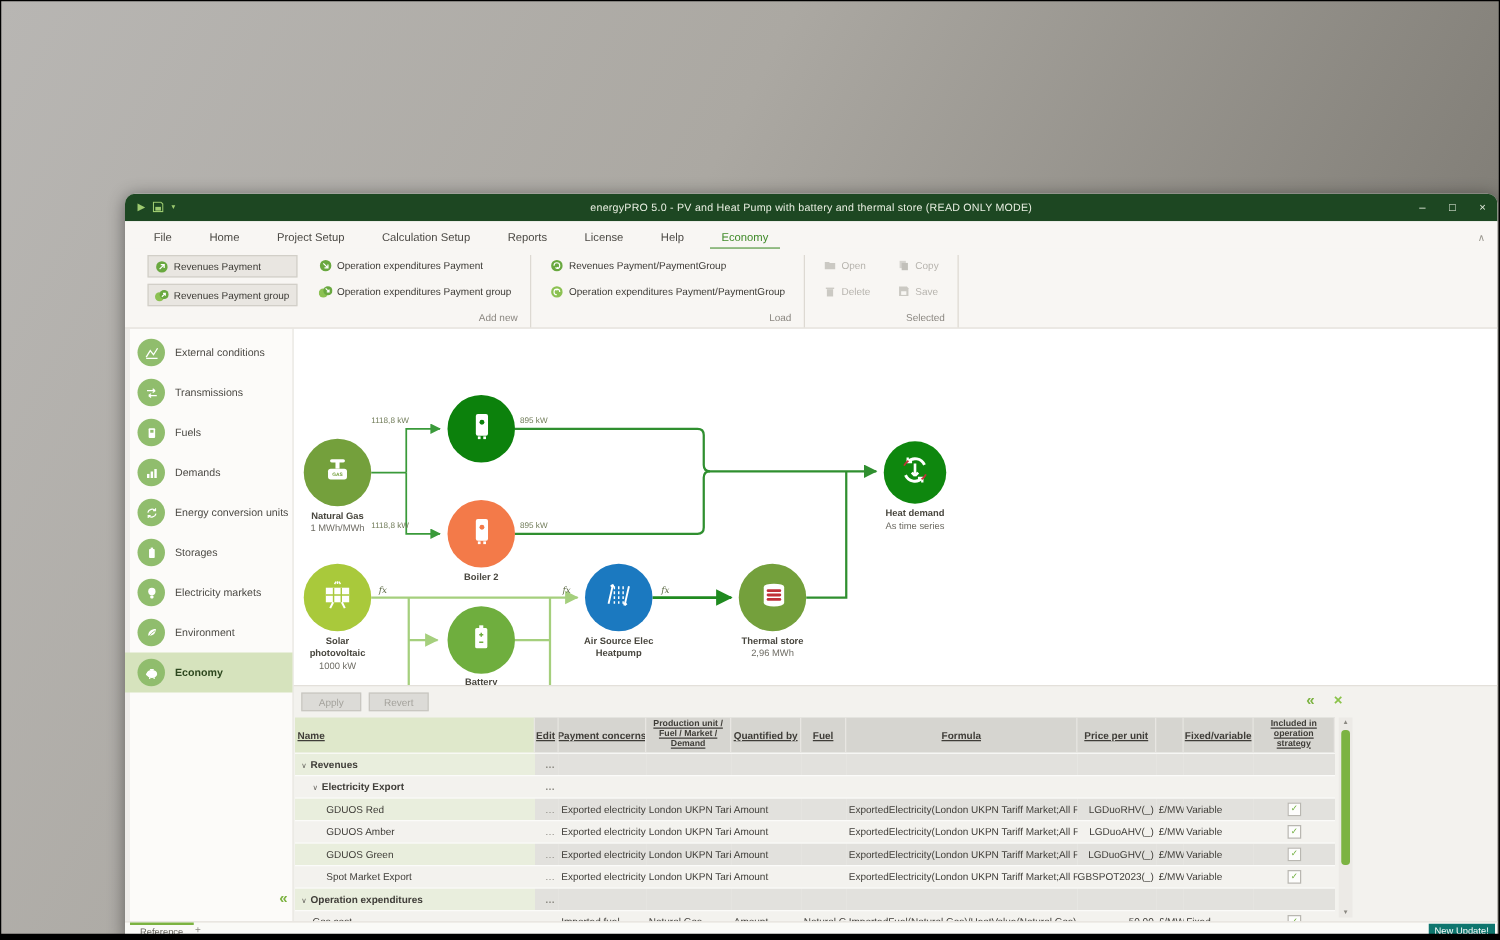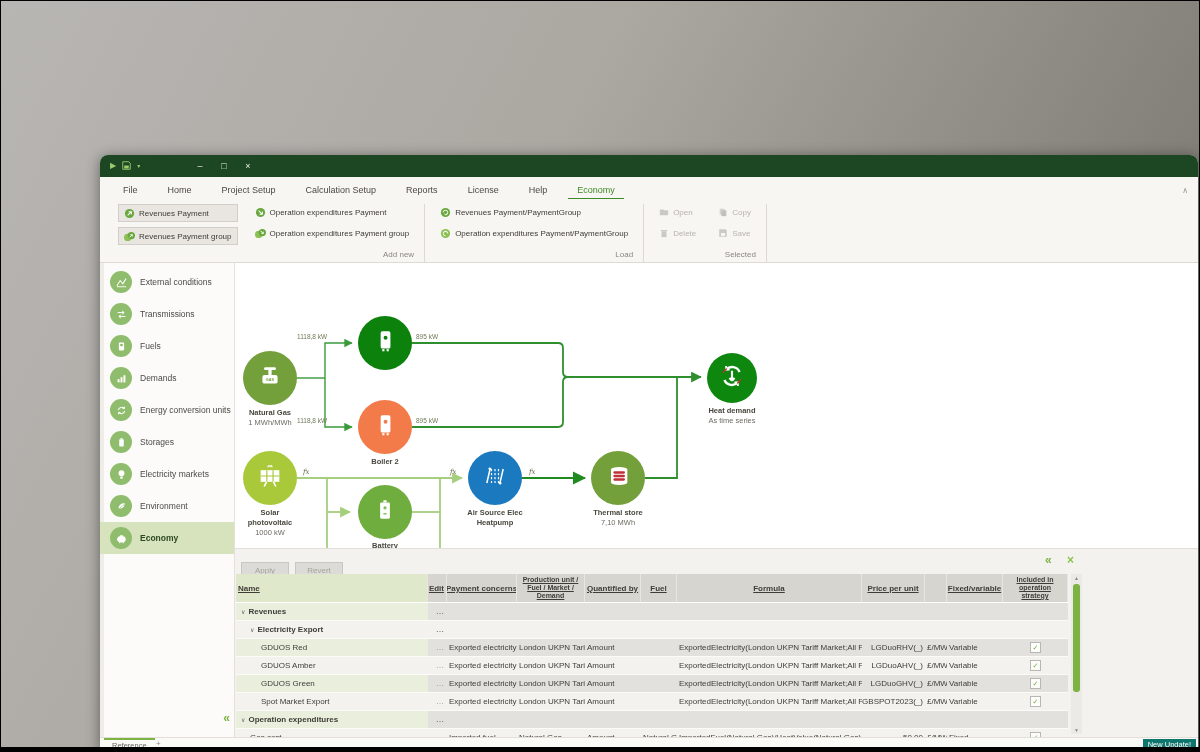--- a/index.html
+++ b/index.html
@@ -51,21 +51,21 @@
   .node{position:absolute;border-radius:50%;display:flex;align-items:center;justify-content:center;}
   .n54{width:54px;height:54px;} .n50{width:50px;height:50px;}
   .node-label{position:absolute;width:84px;text-align:center;font-size:7.5px;font-weight:bold;color:#49473f;line-height:1.3;}
   .node-sub{font-weight:normal;color:#6e6c64;}
   .edge-label{position:absolute;font-size:6.5px;color:#6f7a57;white-space:nowrap;}
   .fx{font-family:"DejaVu Serif",serif;font-style:italic;font-size:7px;color:#5e6b47;}
 
   
   .panel{height:190px;background:#f3f2ee;position:relative;border-top:1px solid #e3e0da;flex:0 0 auto;}
   .pbtn{position:absolute;top:5px;height:15px;width:48px;background:#dcdbd7;border:1px solid #c9c7c1;
-    color:#a5a39d;font-size:8px;text-align:center;line-height:15px;box-sizing:border-box;margin-top:8px;}
+    color:#a5a39d;font-size:8px;text-align:center;line-height:15px;box-sizing:border-box;}
   .pbtn.apply{left:6px;} .pbtn.revert{left:60px;}
   .pico{position:absolute;top:4px;font-weight:bold;color:#7cb342;font-size:12px;}
   .pico.coll{left:810px;} .pico.close{left:832px;color:#8bc34a;}
 
   .tbl{position:absolute;left:1px;top:25px;width:832px;font-size:8px;color:#3f3d38;}
   .trow{display:flex;height:17px;align-items:stretch;border-bottom:1px solid #fbfbf9;}
   .thead{height:28px;border-bottom:1px solid #fff;text-decoration:underline;}
   .cell{overflow:hidden;white-space:nowrap;display:flex;align-items:center;box-sizing:border-box;padding:0 2px;}
   .c0{width:192px;} .c1{width:19px;justify-content:flex-end;} .c2{width:70px;} .c3{width:68px;}
   .c4{width:56px;} .c5{width:36px;} .c6{width:185px;} .c7{width:63px;justify-content:flex-end;}
@@ -103,20 +103,21 @@
     <div class="qa">
       <span class="gi">▶</span>
       <span class="gi">
         <svg width="9" height="9" viewBox="0 0 12 12">
             <path d="M1 1h8l2 2v8H1z" fill="none" stroke="#9ecb70" stroke-width="1.2"></path>
             <rect x="3" y="6" width="6" height="4" fill="#9ecb70"></rect>
           </svg>
       </span>
       <span class="gi" style="font-size:6px;">▾</span>
     </div>
+    <div class="title">energyPRO 5.0  -  PV and Heat Pump with battery and thermal store  (READ ONLY MODE)</div>
     <div class="wbtns">
       <span class="wbtn">–</span>
       <span class="wbtn">□</span>
       <span class="wbtn">×</span>
     </div>
   </div>
 
   <div class="menubar">
     <span class="menu-item">File</span>
     <span class="menu-item">Home</span>
@@ -476,21 +477,21 @@
                 <rect x="6" y="6.5" width="14" height="11" fill="#fff"></rect>
                 <ellipse cx="13" cy="17.5" rx="7" ry="2.3" fill="#fff"></ellipse>
                 <rect x="8" y="8" width="10" height="2" rx="1" fill="#c03038"></rect>
                 <rect x="8" y="11" width="10" height="2" rx="1" fill="#c03038"></rect>
                 <rect x="8" y="14" width="10" height="2" rx="1" fill="#c03038"></rect>
                 <path d="M4.8 9v7" stroke="#74a03c" stroke-width="1.4"></path>
               </svg></span>
         </div>
         <div class="node-label" style="left:341px;top:245px;">
           <div>Thermal store</div>
-            <div class="node-sub">7,10 MWh</div>
+            <div class="node-sub">2,96 MWh</div>
         </div>
 
         <span class="edge-label" style="left:62px;top:70px;">1118,8 kW</span>
         <span class="edge-label" style="left:62px;top:154px;">1118,8 kW</span>
         <span class="edge-label" style="left:181px;top:70px;">895 kW</span>
         <span class="edge-label" style="left:181px;top:154px;">895 kW</span>
         <span class="edge-label fx" style="left:68px;top:205px;">fx</span>
         <span class="edge-label fx" style="left:215px;top:205px;">fx</span>
         <span class="edge-label fx" style="left:294px;top:205px;">fx</span>
       </div>

